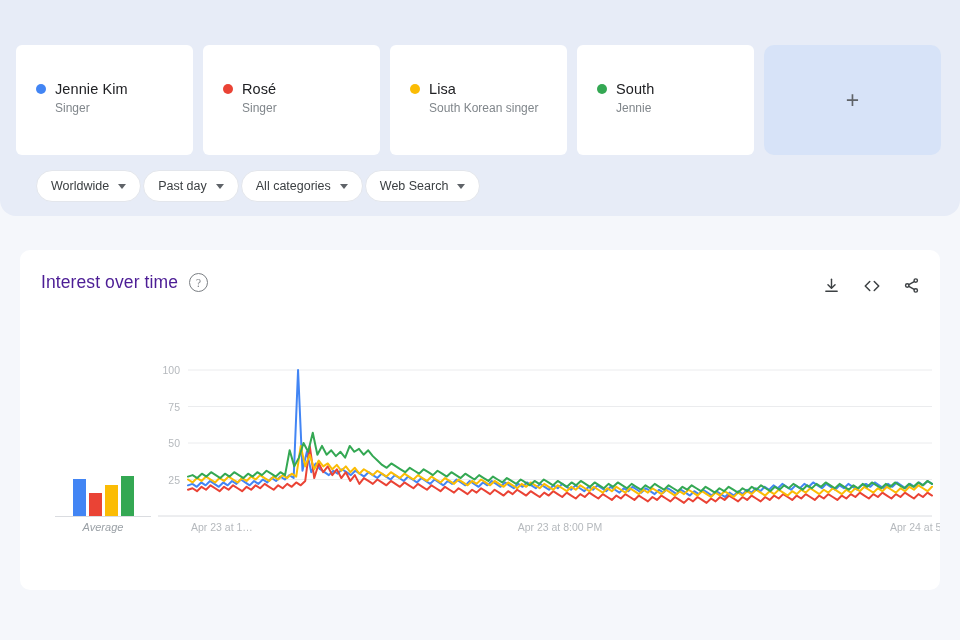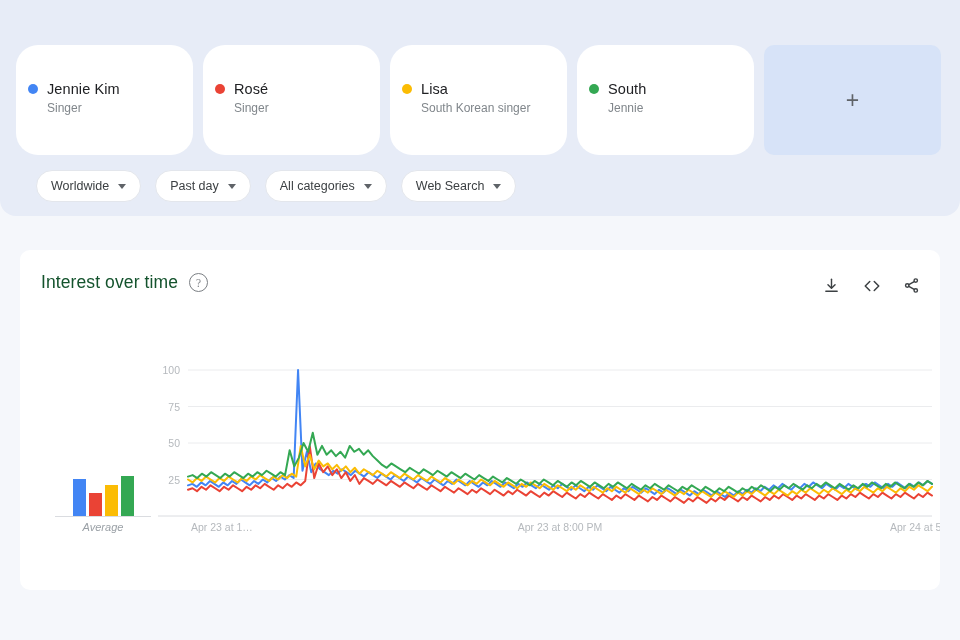--- a/index.html
+++ b/index.html
@@ -28,23 +28,23 @@
   .terms-row {
     position: absolute;
     left: 16px; top: 45px;
     display: flex;
     gap: 10px;
   }
   .term-card {
     width: 177px;
     height: 110px;
     background: #ffffff;
-    border-radius: 22px;
+    border-radius: 6px;
     box-sizing: border-box;
-    padding: 36px 16px 0 12px;
+    padding: 36px 16px 0 20px;
     position: relative;
   }
   .term-head {
     display: flex;
     align-items: center;
     gap: 9px;
   }
   .dot {
     width: 10px;
     height: 10px;
@@ -79,21 +79,21 @@
     color: #5f6368;
     line-height: 1;
     font-weight: 300;
   }
 
   
   .filters-row {
     position: absolute;
     left: 36px; top: 170px;
     display: flex;
-    gap: 14px;
+    gap: 2px;
   }
   .filter-chip {
     height: 30px;
     background: #ffffff;
     border: 1px solid #e3e6ec;
     border-radius: 16px;
     display: flex;
     align-items: center;
     gap: 9px;
     padding: 0 14px;
@@ -121,21 +121,21 @@
   }
   .chart-head {
     position: absolute;
     left: 21px; top: 22px;
     display: flex;
     align-items: center;
     gap: 11px;
   }
   .chart-title {
     font-size: 17.5px;
-    color: #14532d;
+    color: #4c1d95;
     letter-spacing: 0.1px;
   }
   .help-icon {
     width: 17px; height: 17px;
     border: 1.3px solid #7b7f84;
     border-radius: 50%;
     color: #7b7f84;
     font-size: 11.5px;
     display: flex;
     align-items: center;

